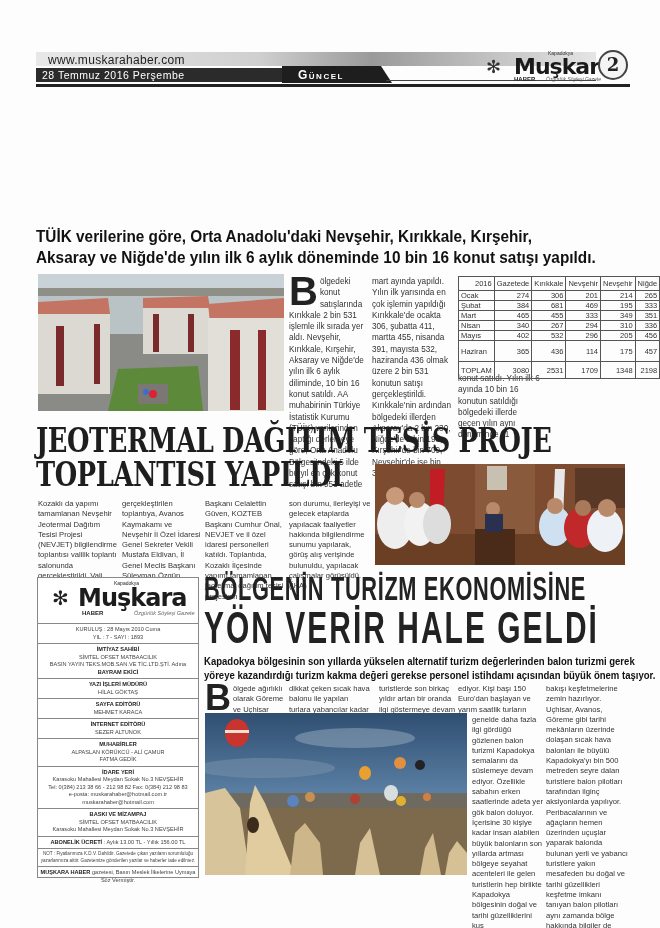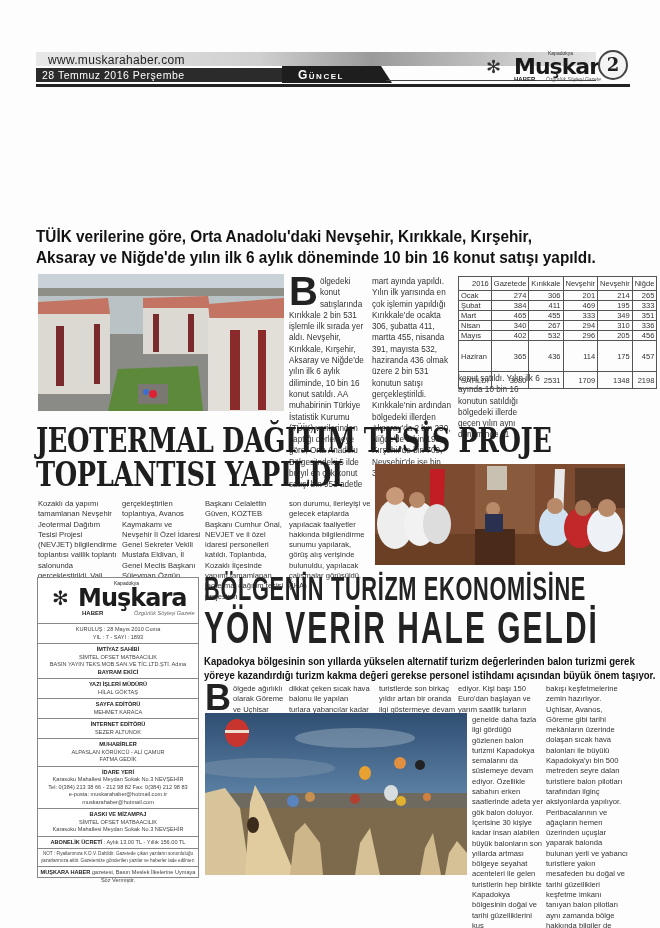--- a/index.html
+++ b/index.html
@@ -27,21 +27,21 @@
 .h1{position:absolute;left:36px;top:94px;width:594px;font-family:"Liberation Sans",sans-serif;font-weight:bold;color:#222;line-height:1}
 .h1 .l{display:block;font-size:60px;letter-spacing:-2px;transform:scaleX(.77);transform-origin:left;white-space:nowrap;height:60px}
 .deck{position:absolute;left:36px;top:226px;width:594px;font-weight:bold;font-size:16.5px;line-height:21px;color:#111;transform:scaleX(.93);transform-origin:left;white-space:nowrap}
 .photo1{position:absolute;left:38px;top:274px;width:246px;height:137px;overflow:hidden;background:#b9c2c4}
 .col{position:absolute;font-size:8.2px;line-height:11.3px;color:#333}
 .dropcap{float:left;font-size:40px;line-height:30px;font-weight:bold;margin-right:2px;color:#222}
 table.stats{position:absolute;left:458px;top:276px;width:168px;border-collapse:collapse;font-size:7.5px;color:#333}
 table.stats td,table.stats th{border:1px solid #555;padding:0 2px;text-align:right;font-weight:normal;height:10px}
 table.stats th{height:14px;text-align:right}
 table.stats td.m{text-align:left}
-table.stats tr.tall td{height:31px}
+table.stats tr.tall td{height:21px}
 table.stats tr.tot td{height:17px}
 
 
 .h2{position:absolute;left:36px;top:424px;font-family:"DejaVu Serif",serif;font-weight:bold;color:#1e1e1e;line-height:1;white-space:nowrap}
 .h2 .l1{position:absolute;left:0;top:0;font-size:33px;transform:scaleX(.78);transform-origin:left;letter-spacing:-.5px}
 .h2 .l2{position:absolute;left:0;top:34px;font-size:33px;transform:scaleX(.78);transform-origin:left;letter-spacing:-.5px}
 .photo2{position:absolute;left:375px;top:464px;width:250px;height:101px;overflow:hidden;background:#7a4a32}
 
 
 .mast{position:absolute;left:37px;top:577px;width:162px;height:301px;border:1px solid #888;background:#fff}
@@ -142,21 +142,21 @@
           <td class="m">Ocak</td>
           <td>274</td>
           <td>306</td>
           <td>201</td>
           <td>214</td>
           <td>265</td>
         </tr>
         <tr>
           <td class="m">Şubat</td>
           <td>384</td>
-          <td>411</td>
+          <td>681</td>
           <td>469</td>
           <td>195</td>
           <td>333</td>
         </tr>
         <tr>
           <td class="m">Mart</td>
           <td>465</td>
           <td>455</td>
           <td>333</td>
           <td>349</td>
@@ -180,21 +180,21 @@
         </tr>
         <tr class="tall">
           <td class="m">Haziran</td>
           <td>365</td>
           <td>436</td>
           <td>114</td>
           <td>175</td>
           <td>457</td>
         </tr>
         <tr class="tot">
-          <td class="m">SATILDI</td>
+          <td class="m">TOPLAM</td>
           <td>3080</td>
           <td>2531</td>
           <td>1709</td>
           <td>1348</td>
           <td>2198</td>
         </tr>
       </tbody>
   </table>
 
   <div class="h2">

